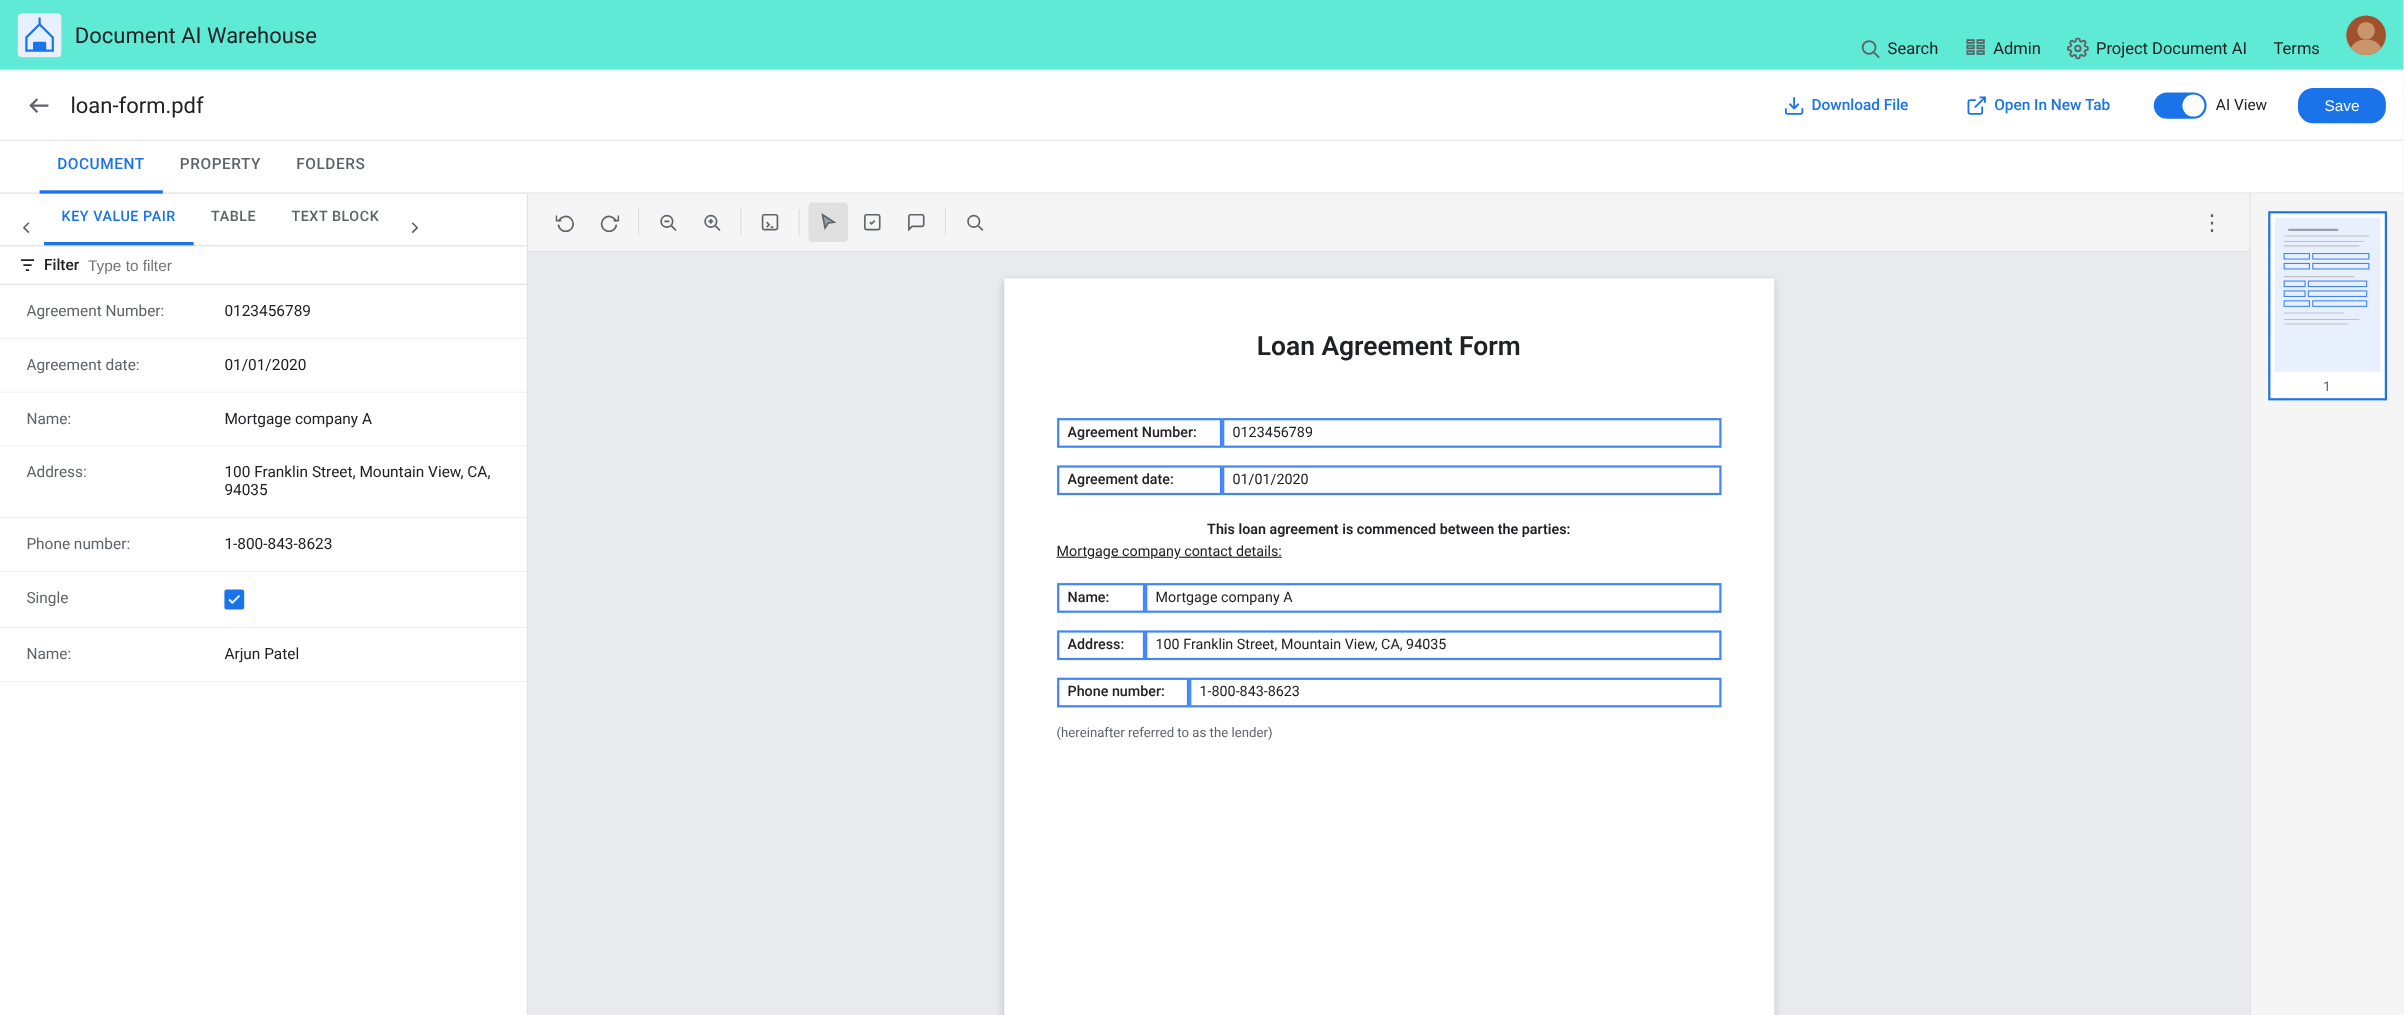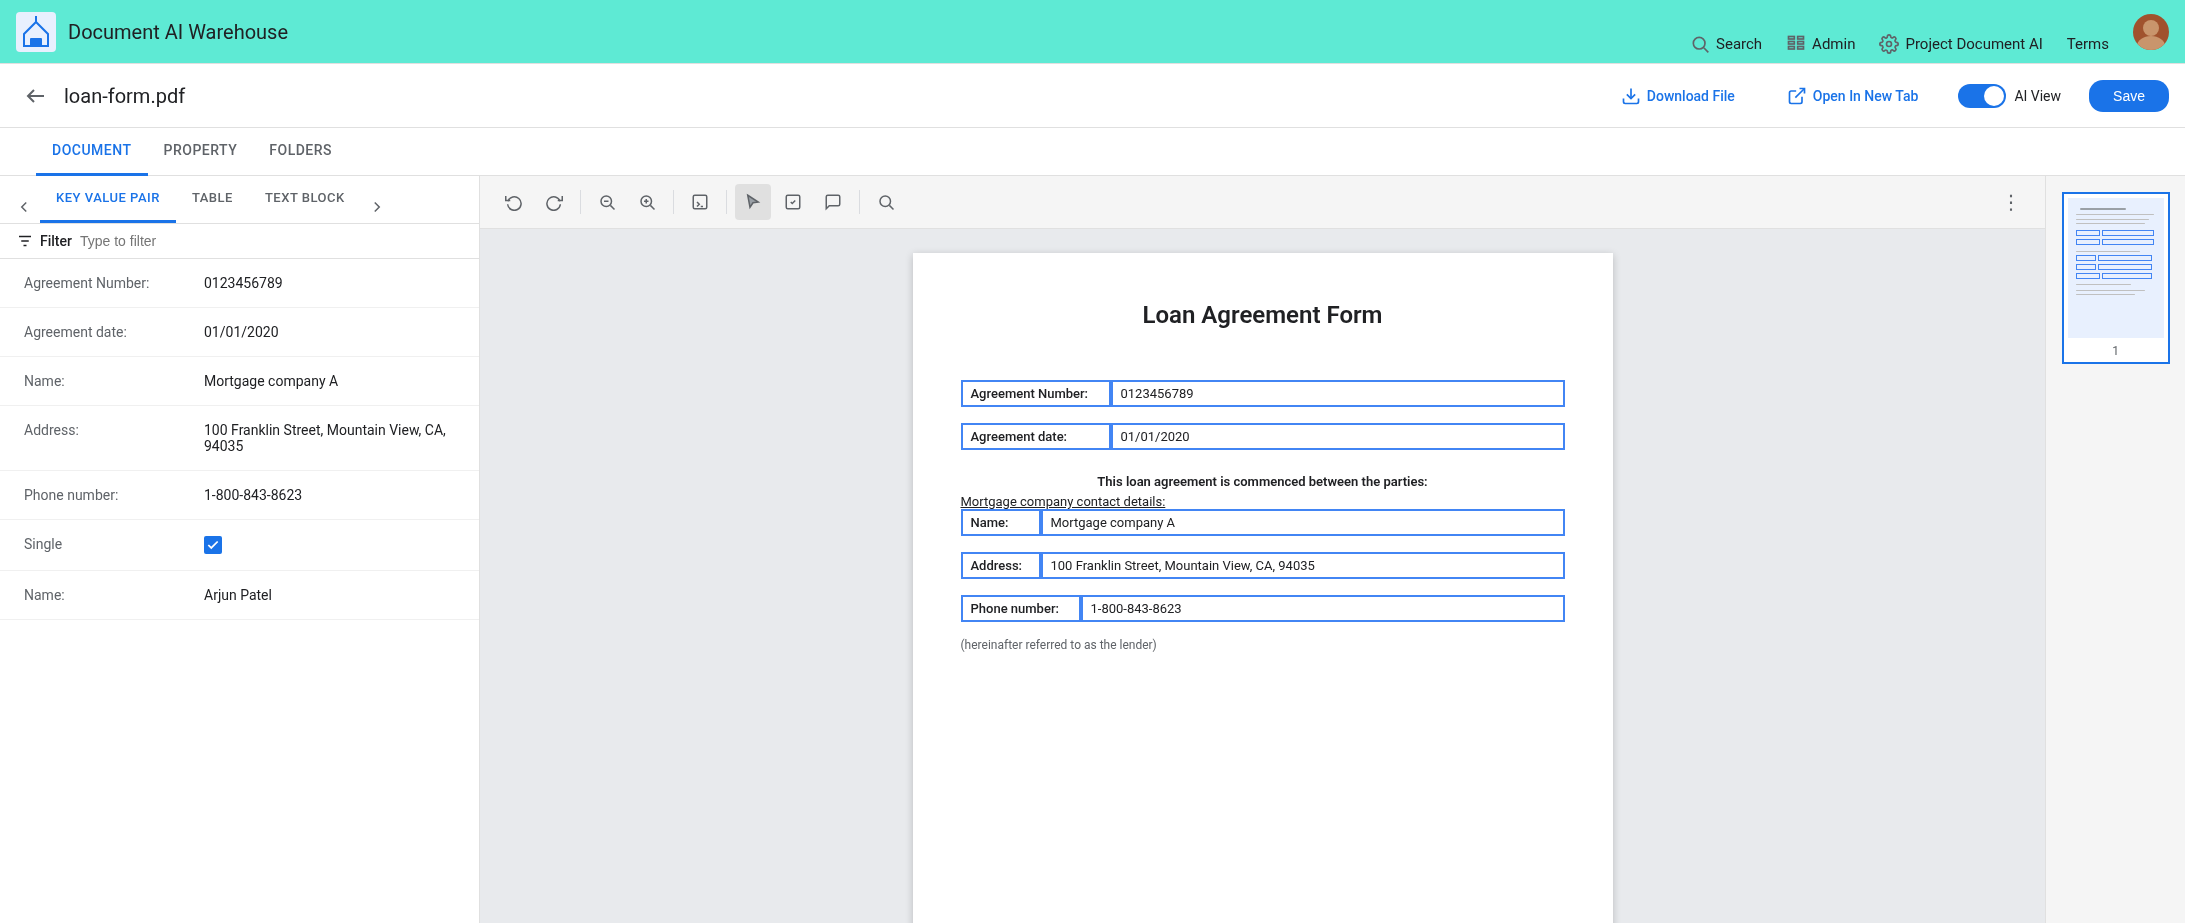--- a/index.html
+++ b/index.html
@@ -336,21 +336,21 @@
         </div>
 
         <div class="pdf-field-row">
           <div class="field-label-box">Agreement date:</div>
           <div class="field-value-box">01/01/2020</div>
         </div>
 
         <div class="pdf-text" style="margin-top: 24px; margin-bottom: 4px;">
           <span class="pdf-text-bold">This loan agreement is commenced between the parties:</span>
         </div>
-        <div style="margin-bottom: 0;">
+        <div style="margin-bottom: 21px;">
           <span class="pdf-link">Mortgage company contact details:</span>
         </div>
 
         <div class="pdf-field-row">
           <div class="field-label-box" style="min-width: 80px;">Name:</div>
           <div class="field-value-box">Mortgage company A</div>
         </div>
 
         <div class="pdf-field-row">
           <div class="field-label-box" style="min-width: 80px;">Address:</div>

